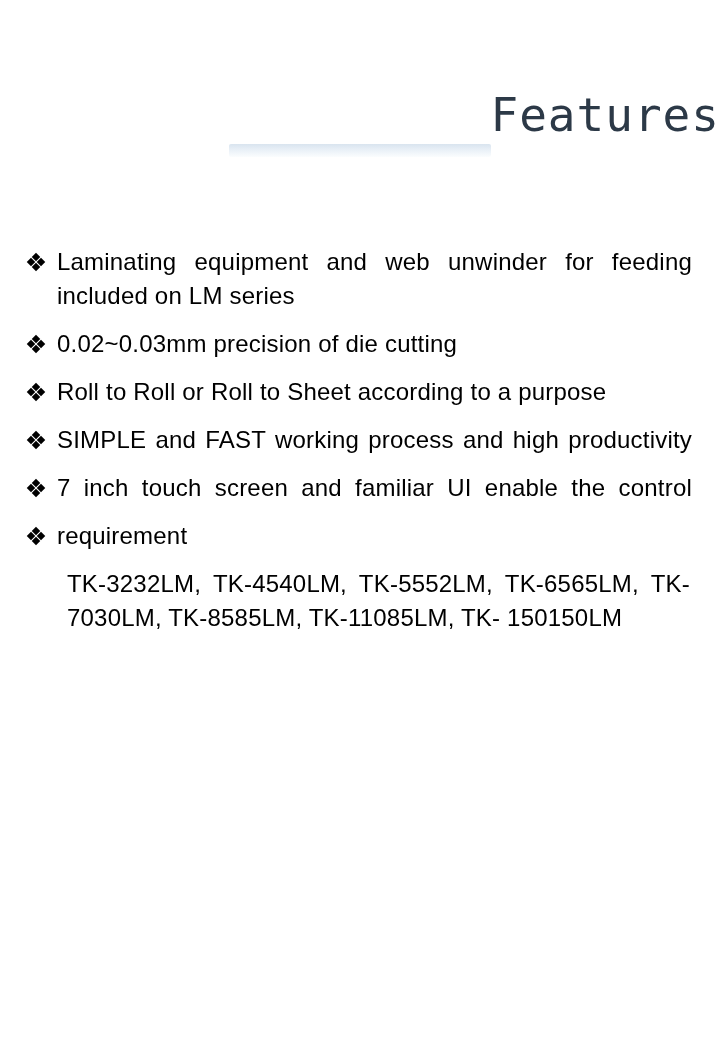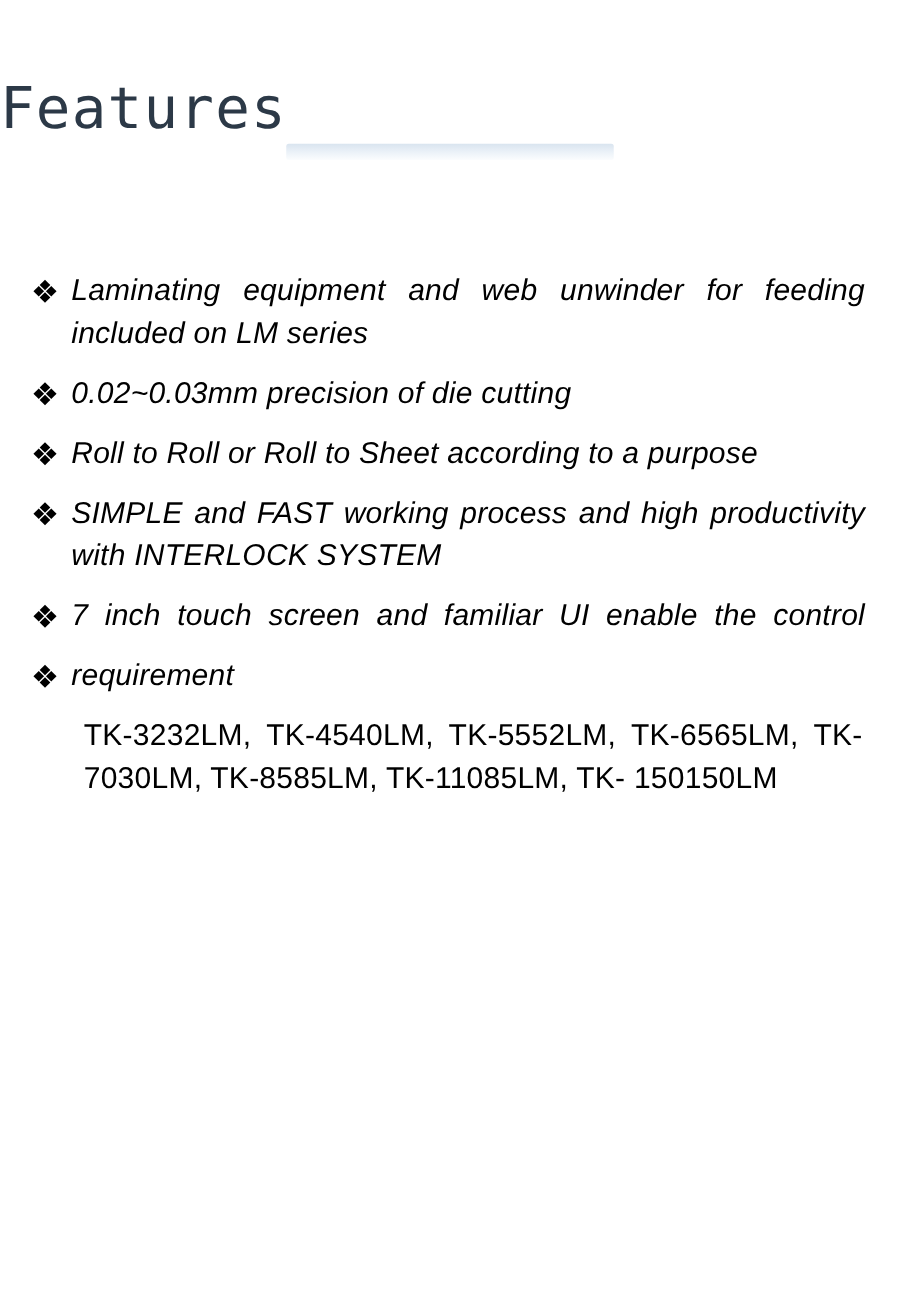--- a/index.html
+++ b/index.html
@@ -14,22 +14,22 @@
     font-family: "Liberation Sans", sans-serif;
     color: #000000;
   }
   .slide {
     position: relative;
     width: 720px;
     height: 1040px;
     background: #ffffff;
   }
   .header {
-    text-align: left;
-    padding-top: 62px;
+    text-align: right;
+    padding-top: 91px;
   }
   .title {
     display: inline-block;
     font-family: "DejaVu Sans Mono", monospace;
     font-size: 46px;
     line-height: 48px;
     letter-spacing: 1px;
     color: #2c3947;
     font-weight: 500;
   }
@@ -37,21 +37,20 @@
     width: 262px;
     height: 13px;
     margin: 5px auto 0 auto;
     border-radius: 2px;
     background: linear-gradient(180deg, #d9e4ef 0%, #e9f0f7 45%, #fbfdfe 100%);
   }
   ul.features {
     list-style: none;
     margin: 88px 28px 11px 57px;
     padding: 0;
-    font-style: italic;
   }
   li.feature {
     position: relative;
     margin-bottom: 14px;
     font-size: 24px;
     line-height: 34px;
     letter-spacing: 0.2px;
   }
   .feature-line {
     display: block;
@@ -129,21 +128,20 @@
     </li>
 
     <li class="feature">
       <span class="bullet">
           <i class="d-n"></i>
           <i class="d-w"></i>
           <i class="d-e"></i>
           <i class="d-s"></i>
         </span>
       <span class="feature-line jl">SIMPLE and FAST working process and high productivity</span>
-      <span class="feature-line">with INTERLOCK SYSTEM</span>
     </li>
 
     <li class="feature">
       <span class="bullet">
           <i class="d-n"></i>
           <i class="d-w"></i>
           <i class="d-e"></i>
           <i class="d-s"></i>
         </span>
       <span class="feature-line jl">7 inch touch screen and familiar UI enable the control</span>

